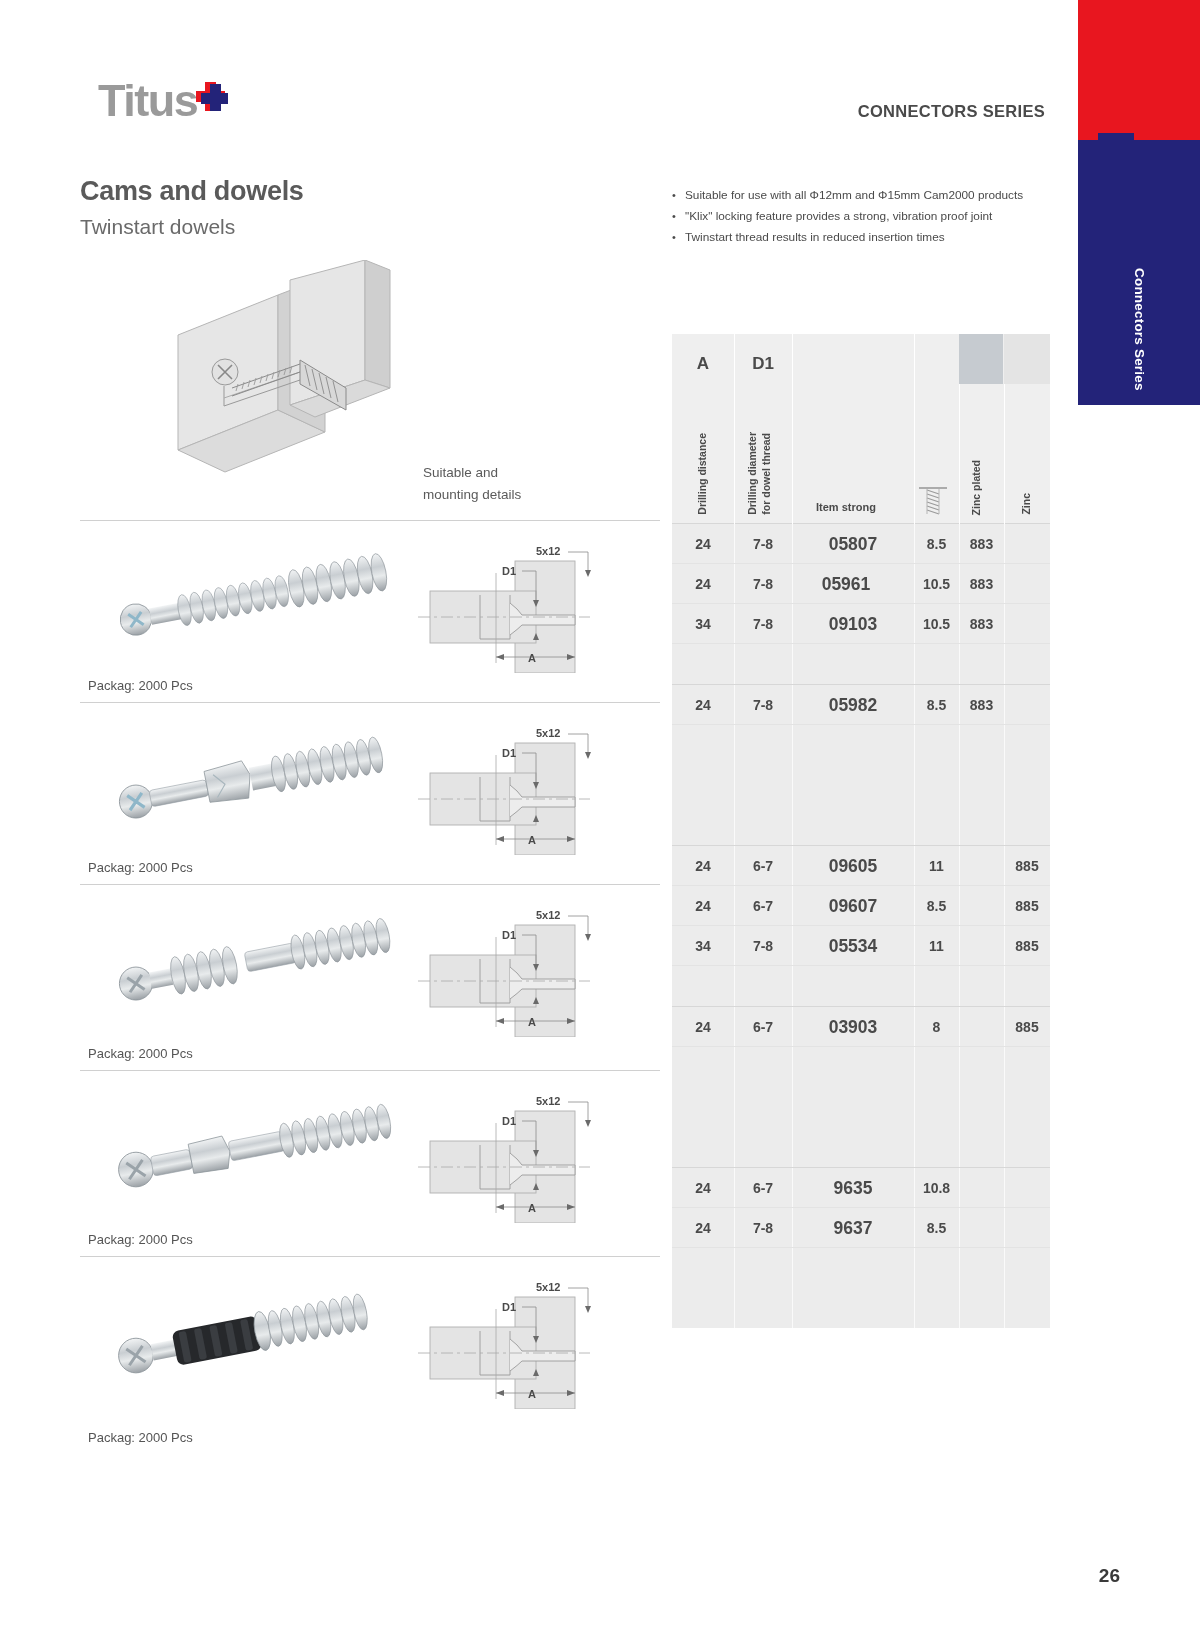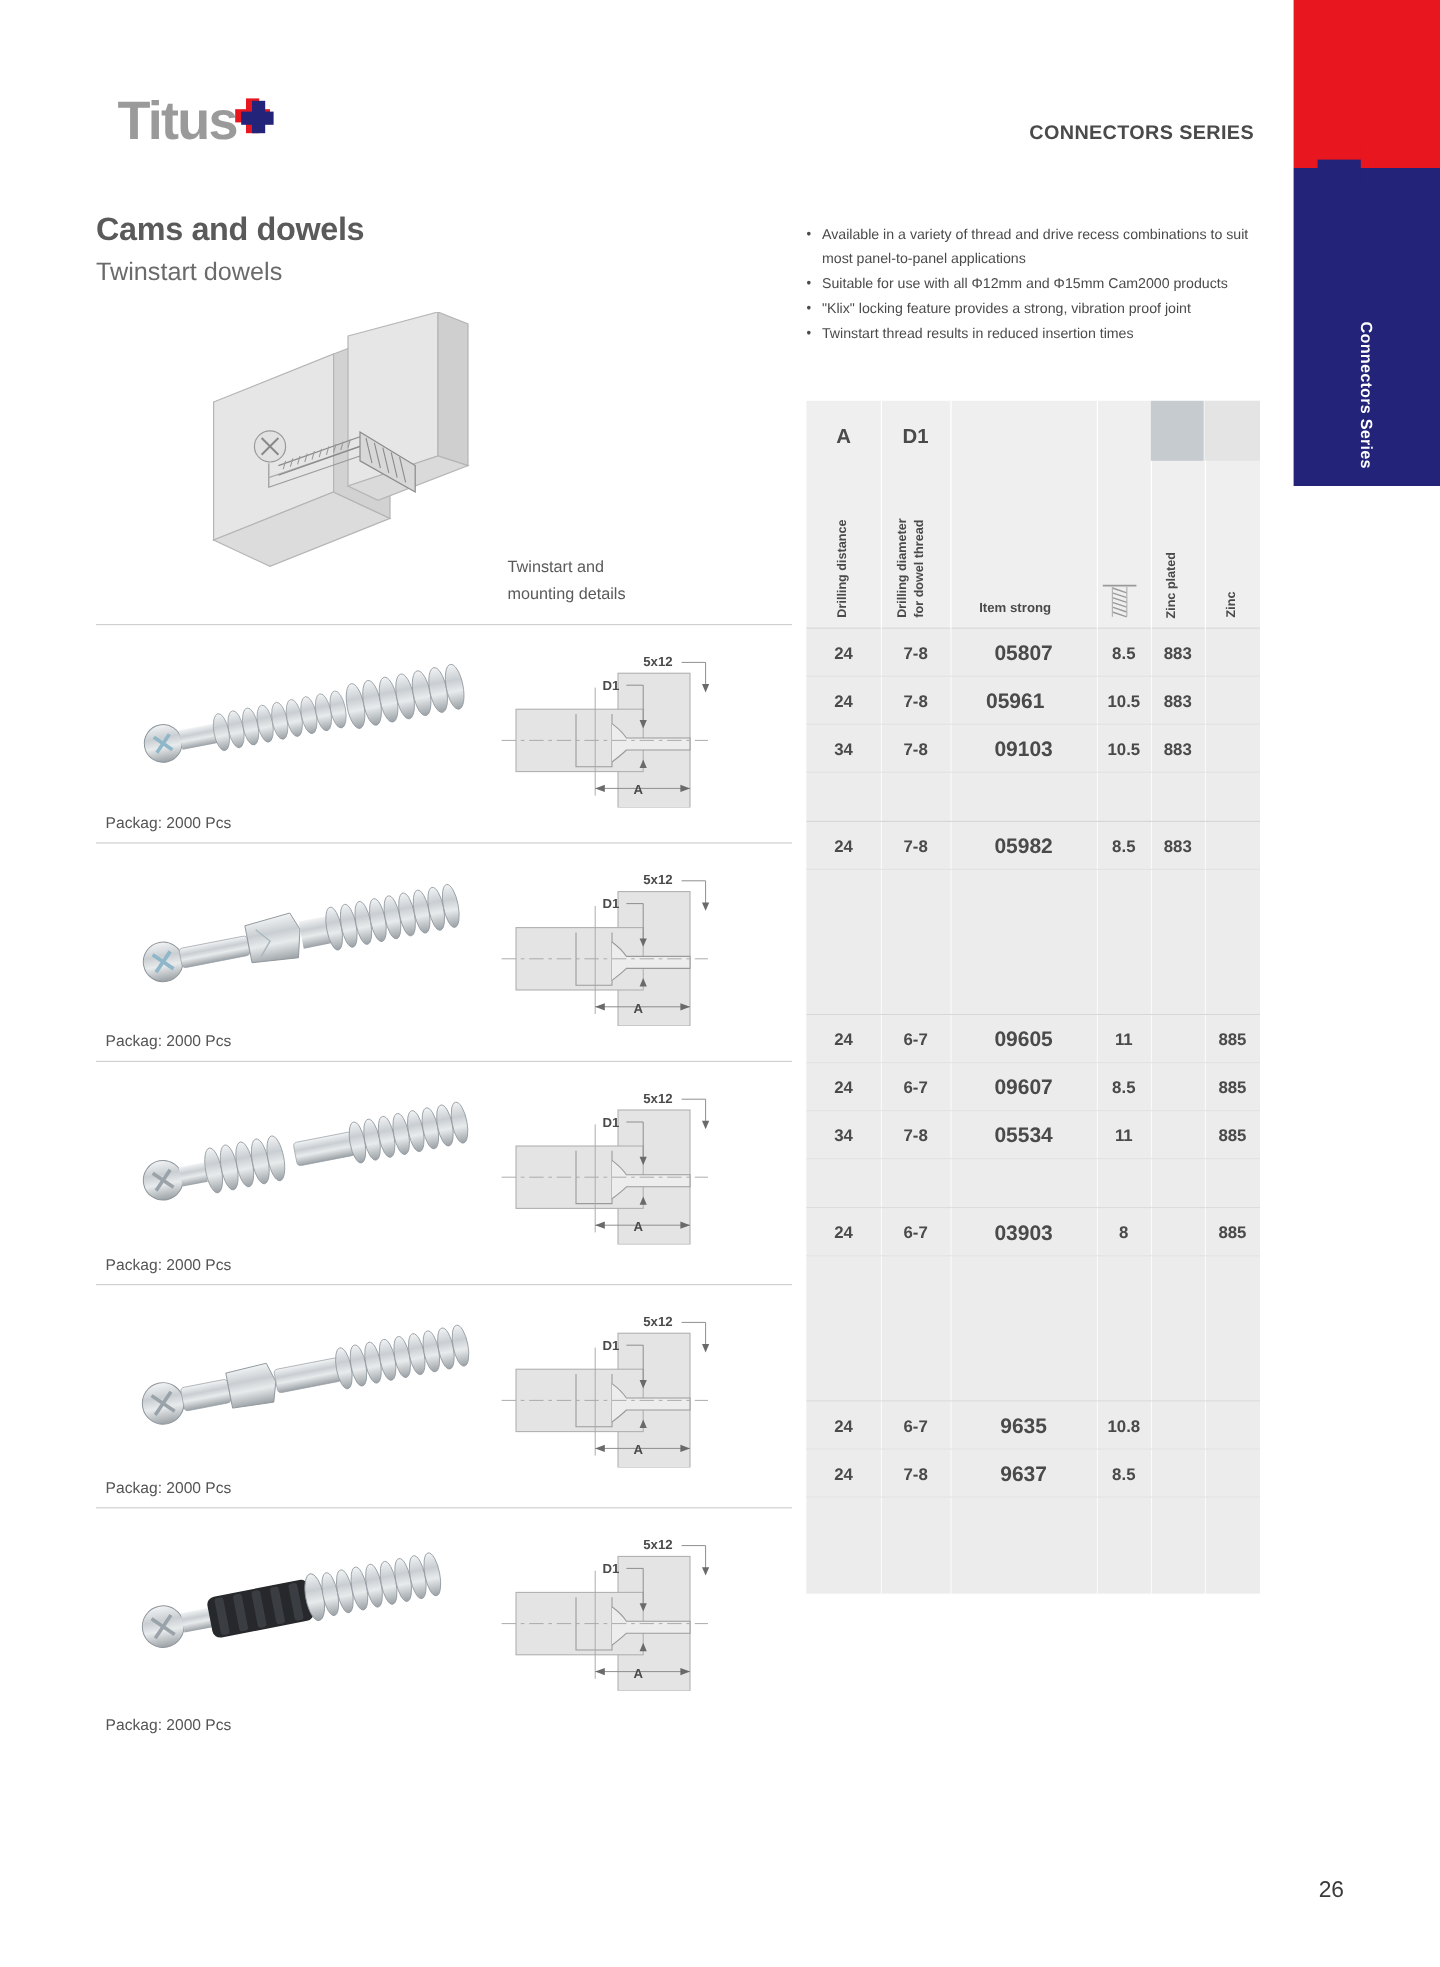--- a/index.html
+++ b/index.html
@@ -78,21 +78,21 @@
   .cell.item { font-size: 17.5px; }
   .pad { height: 40px; }
 
   
   .prow { position: absolute; left: 80px; width: 580px; border-top: 1px solid #d0d0d0; }
   .prow-label { position: absolute; left: 8px; bottom: 9px; font-size: 13px; color: #555; }
   .pimg { position: absolute; }
   .drawing { position: absolute; }
 
   .pagenum { position: absolute; right: 80px; bottom: 52px; font-size: 19px;
-             font-weight: normal; color: #3a3a3a; }
+             font-weight: bold; color: #3a3a3a; }
 </style>
 </head>
 <body>
 
 <div class="page">
 
   <div class="side-tab">
     <div class="side-tab-red"></div>
     <div class="side-tab-notch2"></div>
     <div class="side-tab-blue"></div>
@@ -109,21 +109,20 @@
     <div class="plus-blue-v"></div>
       <div class="plus-blue-h"></div>
   </div>
 
   <div class="series-title">CONNECTORS SERIES</div>
 
   <div class="h1">Cams and dowels</div>
   <div class="h2">Twinstart dowels</div>
 
   <div class="bullets" id="bullets">
-      <div class="bullet">Available in a variety of thread and drive recess combinations to suit most panel-to-panel applications</div>
       <div class="bullet">Suitable for use with all  Φ12mm and  Φ15mm Cam2000 products</div>
       <div class="bullet">"Klix" locking feature provides a strong, vibration proof joint</div>
       <div class="bullet">Twinstart thread results in reduced insertion times</div>
     </div>
 
   <div class="iso">
     <svg width="270" height="250" viewBox="0 0 270 250">
       <polygon points="28,75 128,35 128,150 28,190" fill="#e6e6e6" stroke="#b5b5b5" stroke-width="1"></polygon>
       <polygon points="28,190 128,150 175,172 75,212" fill="#dcdcdc" stroke="#b5b5b5" stroke-width="1"></polygon>
       <polygon points="128,35 175,17 175,172 128,150" fill="#d2d2d2" stroke="#b5b5b5" stroke-width="1"></polygon>
@@ -145,21 +144,21 @@
       </g>
       <path d="M150,100 L196,128 L196,150 L150,124 Z" fill="#d8d8d8" stroke="#8a8a8a" stroke-width="1"></path>
       <g stroke="#8a8a8a" stroke-width="0.9" fill="none">
         <path d="M155,105 L160,126 M162,109 L167,130 M169,113 L174,134
                  M176,117 L181,138 M183,121 L188,142"></path>
       </g>
     </svg>
   </div>
 
   <div class="tech-note">
-    <div>Twinstart and</div>
+    <div>Suitable and</div>
     <div>mounting details</div>
   </div>
 
   <div class="table">
     <div class="thead">
       <div class="col-sep" style="left:62px"></div>
       <div class="col-sep" style="left:120px"></div>
       <div class="col-sep" style="left:242px"></div>
       <div class="col-sep" style="left:287px"></div>
       <div class="col-sep" style="left:332px"></div>

